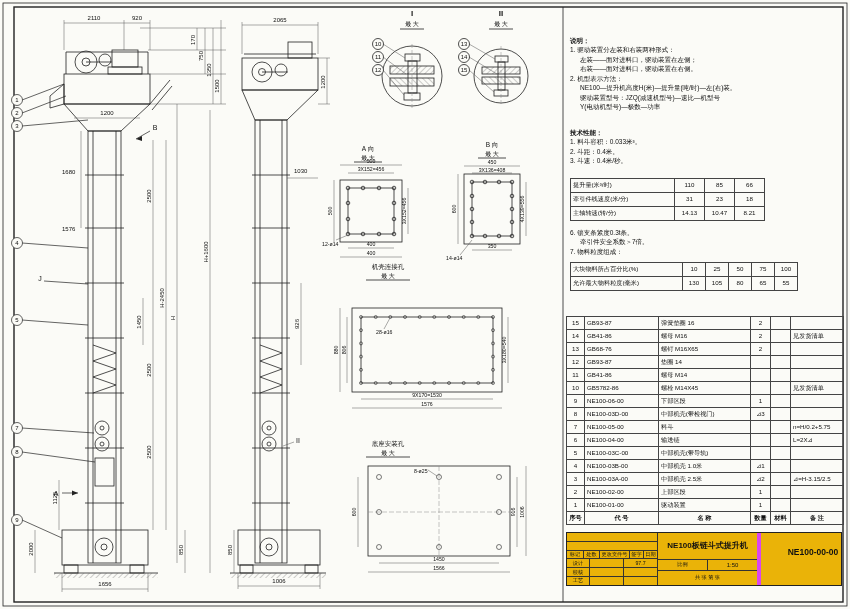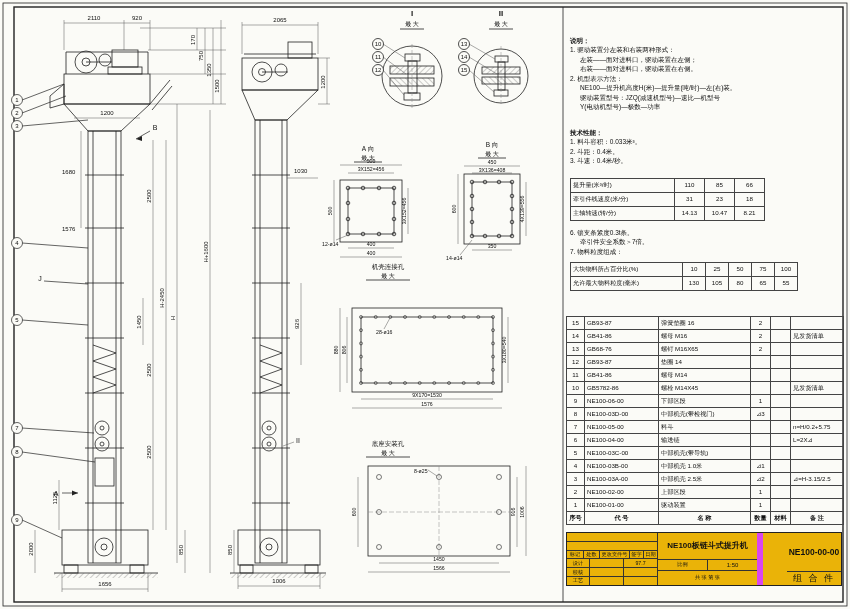--- a/index.html
+++ b/index.html
@@ -706,21 +706,20 @@
         </div>
       </div>
       <div class="tb-col" style="width:100px;border-left:1px solid #333;">
         <div class="c" style="height:26px;font-size:8px;font-weight:bold;">NE100板链斗式提升机</div>
         <div class="tb-row" style="height:11px;border-top:1px solid #333;">
           <div class="c" style="width:50px;font-size:5.2px;border-right:1px solid #333;box-sizing:border-box;">比例</div>
           <div class="c" style="flex:1;font-size:6px;">1:50</div>
         </div>
         <div class="c" style="flex:1;font-size:5.2px;border-top:1px solid #333;">共 张  第 张</div>
       </div>
-      <div class="tb-col" style="flex:1;border-left:6px solid #d946ef;padding-left:24px;">
+      <div class="tb-col" style="flex:1;border-left:4px solid #d946ef;padding-left:24px;">
         <div class="c" style="height:38px;font-size:8.5px;font-weight:bold;">NE100-00-00</div>
-        <div class="c" style="flex:1;font-size:9px;letter-spacing:2px;border-top:1px solid #333;">组 合 件</div>
       </div>
     </div>
   </div>
 
 </div>
 </div>
 
 </body></html>

